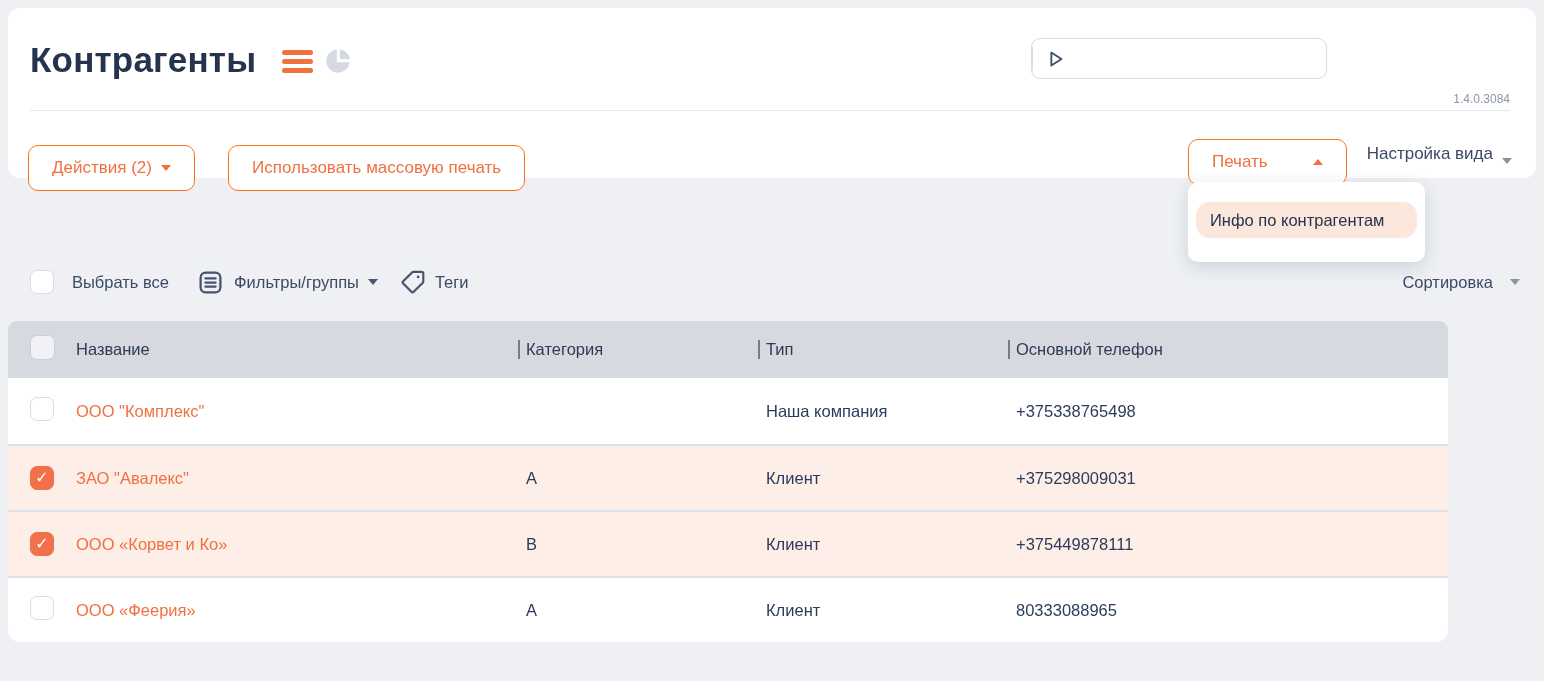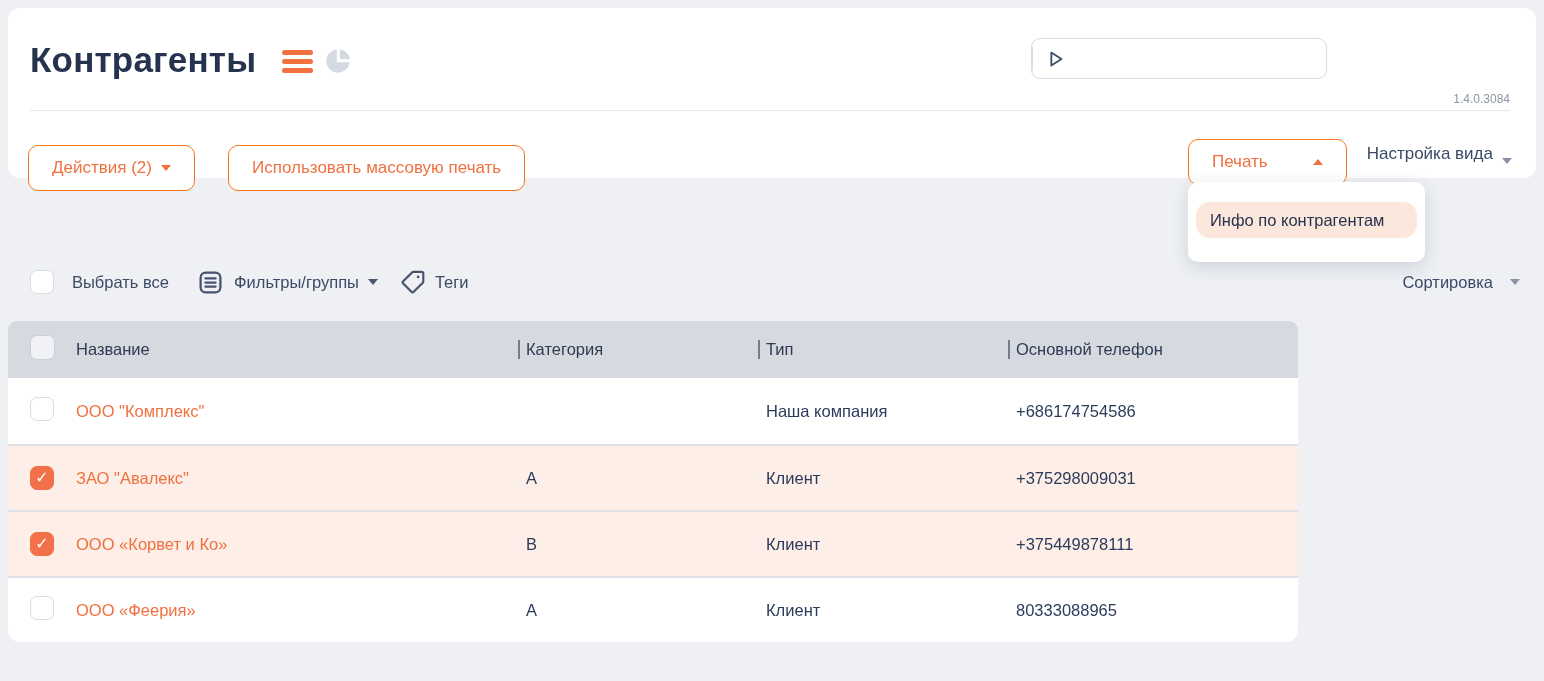--- a/index.html
+++ b/index.html
@@ -95,21 +95,21 @@
   .filter-label { font-size:16.5px; color:#3c4a66; cursor:pointer; white-space:nowrap; }
   .fl-selectall { margin-left:18px; }
   .fl-filters { margin-left:10px; }
   .fl-tags { margin-left:9px; }
   .icon-box { display:inline-flex; align-items:center; justify-content:center; flex:none; }
   .filters-icon { margin-left:28px; }
   .tags-icon { margin-left:22px; }
   .sort { margin-left:auto; display:flex; align-items:center; font-size:16.5px; color:#3c4a66; cursor:pointer;gap:8px; }
 
   
-  .table { position:absolute; left:8px; top:321px; width:1290px; }
+  .table { position:absolute; left:8px; top:321px; width:1440px; }
   .thead {
     height:57px; background:#d6d9df; border-radius:9px 9px 0 0;
     display:flex; align-items:center; font-size:16.5px; color:#2f3b52;
   }
   .trow {
     height:66px; background:#fff; display:flex; align-items:center;
     font-size:16.5px; color:#2c3c5c; border-top:2px solid #dde0e6; cursor:pointer;
   }
   .trow:first-child { border-top:none; }
   .trow.selected { background:#fdeee7; }
@@ -222,21 +222,21 @@
       <div class="cell c-cat sep">Категория</div>
       <div class="cell c-type sep">Тип</div>
       <div class="cell c-phone sep">Основной телефон</div>
     </div>
     <div id="tbody">
   <div class="trow">
     <div class="cell c-check"><span class="checkbox row-cb"></span></div>
     <div class="cell c-name"><span class="name-link">ООО "Комплекс"</span></div>
     <div class="cell c-cat"></div>
     <div class="cell c-type">Наша компания</div>
-    <div class="cell c-phone">+686174754586</div>
+    <div class="cell c-phone">+375338765498</div>
   </div>
 
   <div class="trow selected">
     <div class="cell c-check"><span class="checkbox row-cb checked"></span></div>
     <div class="cell c-name"><span class="name-link">ЗАО "Авалекс"</span></div>
     <div class="cell c-cat">A</div>
     <div class="cell c-type">Клиент</div>
     <div class="cell c-phone">+375298009031</div>
   </div>
 

